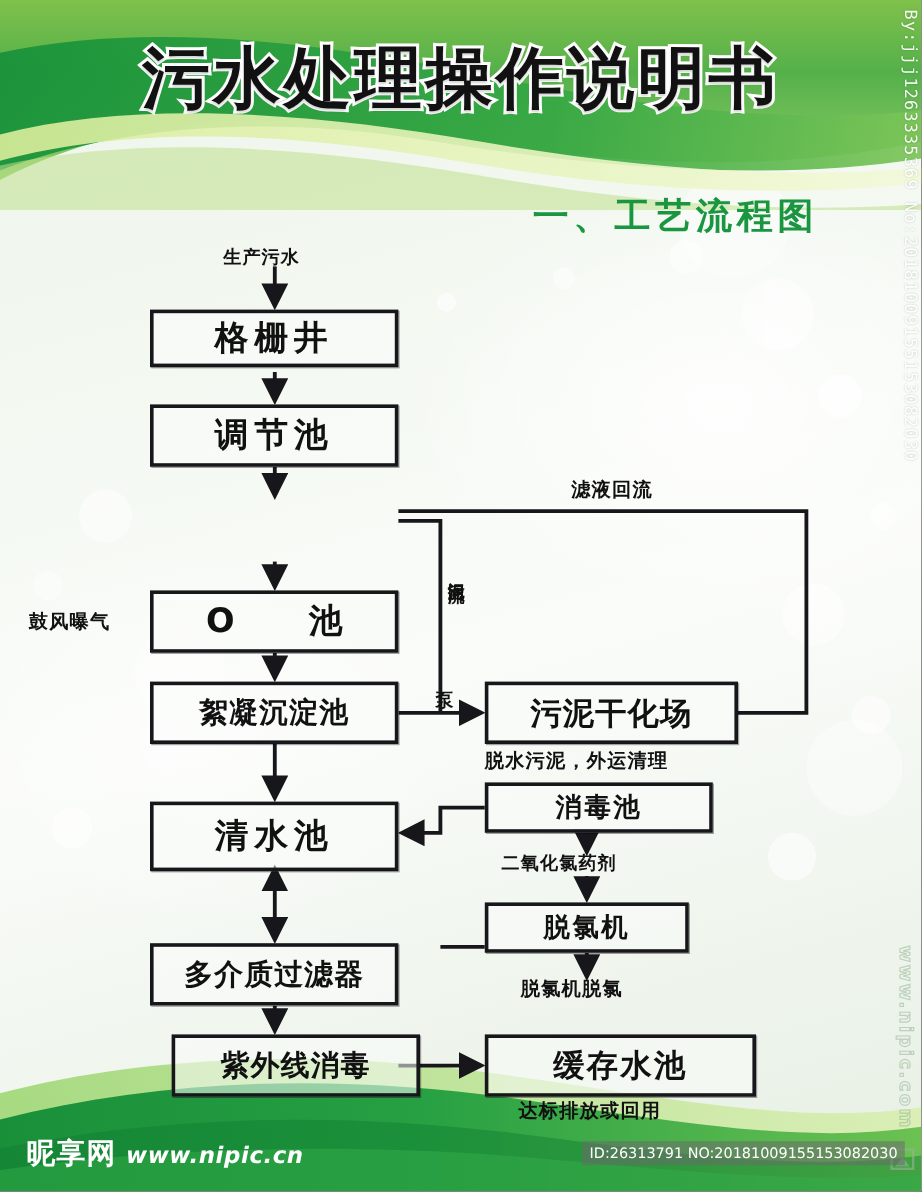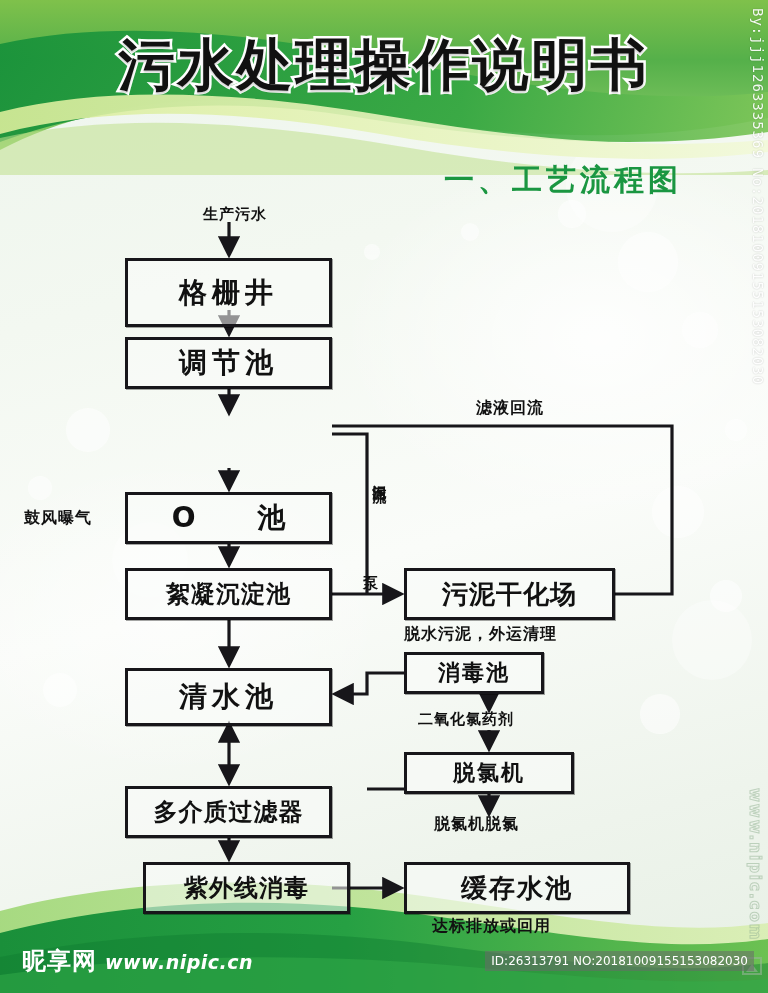--- a/index.html
+++ b/index.html
@@ -229,44 +229,44 @@
 
         <path d="M404,789 H367"></path>
 
         <line x1="489" y1="694" x2="489" y2="708" marker-end="url(#ah)"></line>
         <line x1="489" y1="730" x2="489" y2="747" marker-end="url(#ah)"></line>
 
         <line x1="489" y1="794" x2="489" y2="812" marker-end="url(#ah)"></line>
       </g>
     </svg>
 
-    <div class="node big" style="left:125px;top:258px;width:207px;height:69px;">格栅井</div>
+    <div class="node big" style="left:125px;top:258px;width:207px;height:48px;">格栅井</div>
 
     <div class="node big" style="left:125px;top:337px;width:207px;height:52px;">调节池</div>
 
 
     <div class="node big wide-gap" style="left:125px;top:492px;width:207px;height:52px;text-align:right;">O        池</div>
 
     <div class="node med" style="left:125px;top:568px;width:207px;height:52px;letter-spacing:1px;font-size:24px;">絮凝沉淀池</div>
 
     <div class="node med" style="left:404px;top:568px;width:211px;height:52px;letter-spacing:1px;font-size:26px;">污泥干化场</div>
 
     <div class="node big" style="left:125px;top:668px;width:207px;height:58px;">清水池</div>
 
-    <div class="node" style="left:404px;top:652px;width:140px;height:42px;font-size:22px;letter-spacing:2px;">消毒池</div>
+    <div class="node" style="left:404px;top:652px;width:190px;height:42px;font-size:22px;letter-spacing:2px;">消毒池</div>
 
     <div class="node" style="left:404px;top:752px;width:170px;height:42px;font-size:22px;letter-spacing:2px;">脱氯机</div>
 
     <div class="node med" style="left:125px;top:786px;width:207px;height:52px;letter-spacing:1px;font-size:24px;">多介质过滤器</div>
 
     <div class="node med" style="left:143px;top:862px;width:207px;height:52px;letter-spacing:1px;font-size:24px;">紫外线消毒</div>
 
     <div class="node med" style="left:404px;top:862px;width:226px;height:52px;letter-spacing:2px;font-size:26px;">缓存水池</div>
 
-    <div class="label" style="left:186px;top:205px;margin-left:17px;">生产污水</div>
+    <div class="label" style="left:186px;top:205px;">生产污水</div>
 
     <div class="label" style="left:24px;top:508px;font-size:16px;">鼓风曝气</div>
 
     <div class="label" style="left:476px;top:398px;font-size:16px;">滤液回流</div>
 
     <div class="vlabel" style="left:372px;top:474px;">污泥回流</div>
 
     <div class="label" style="left:363px;top:574px;font-size:15px;">泵</div>
 
     <div class="label sm" style="left:404px;top:624px;font-size:16px;">脱水污泥，外运清理</div>

